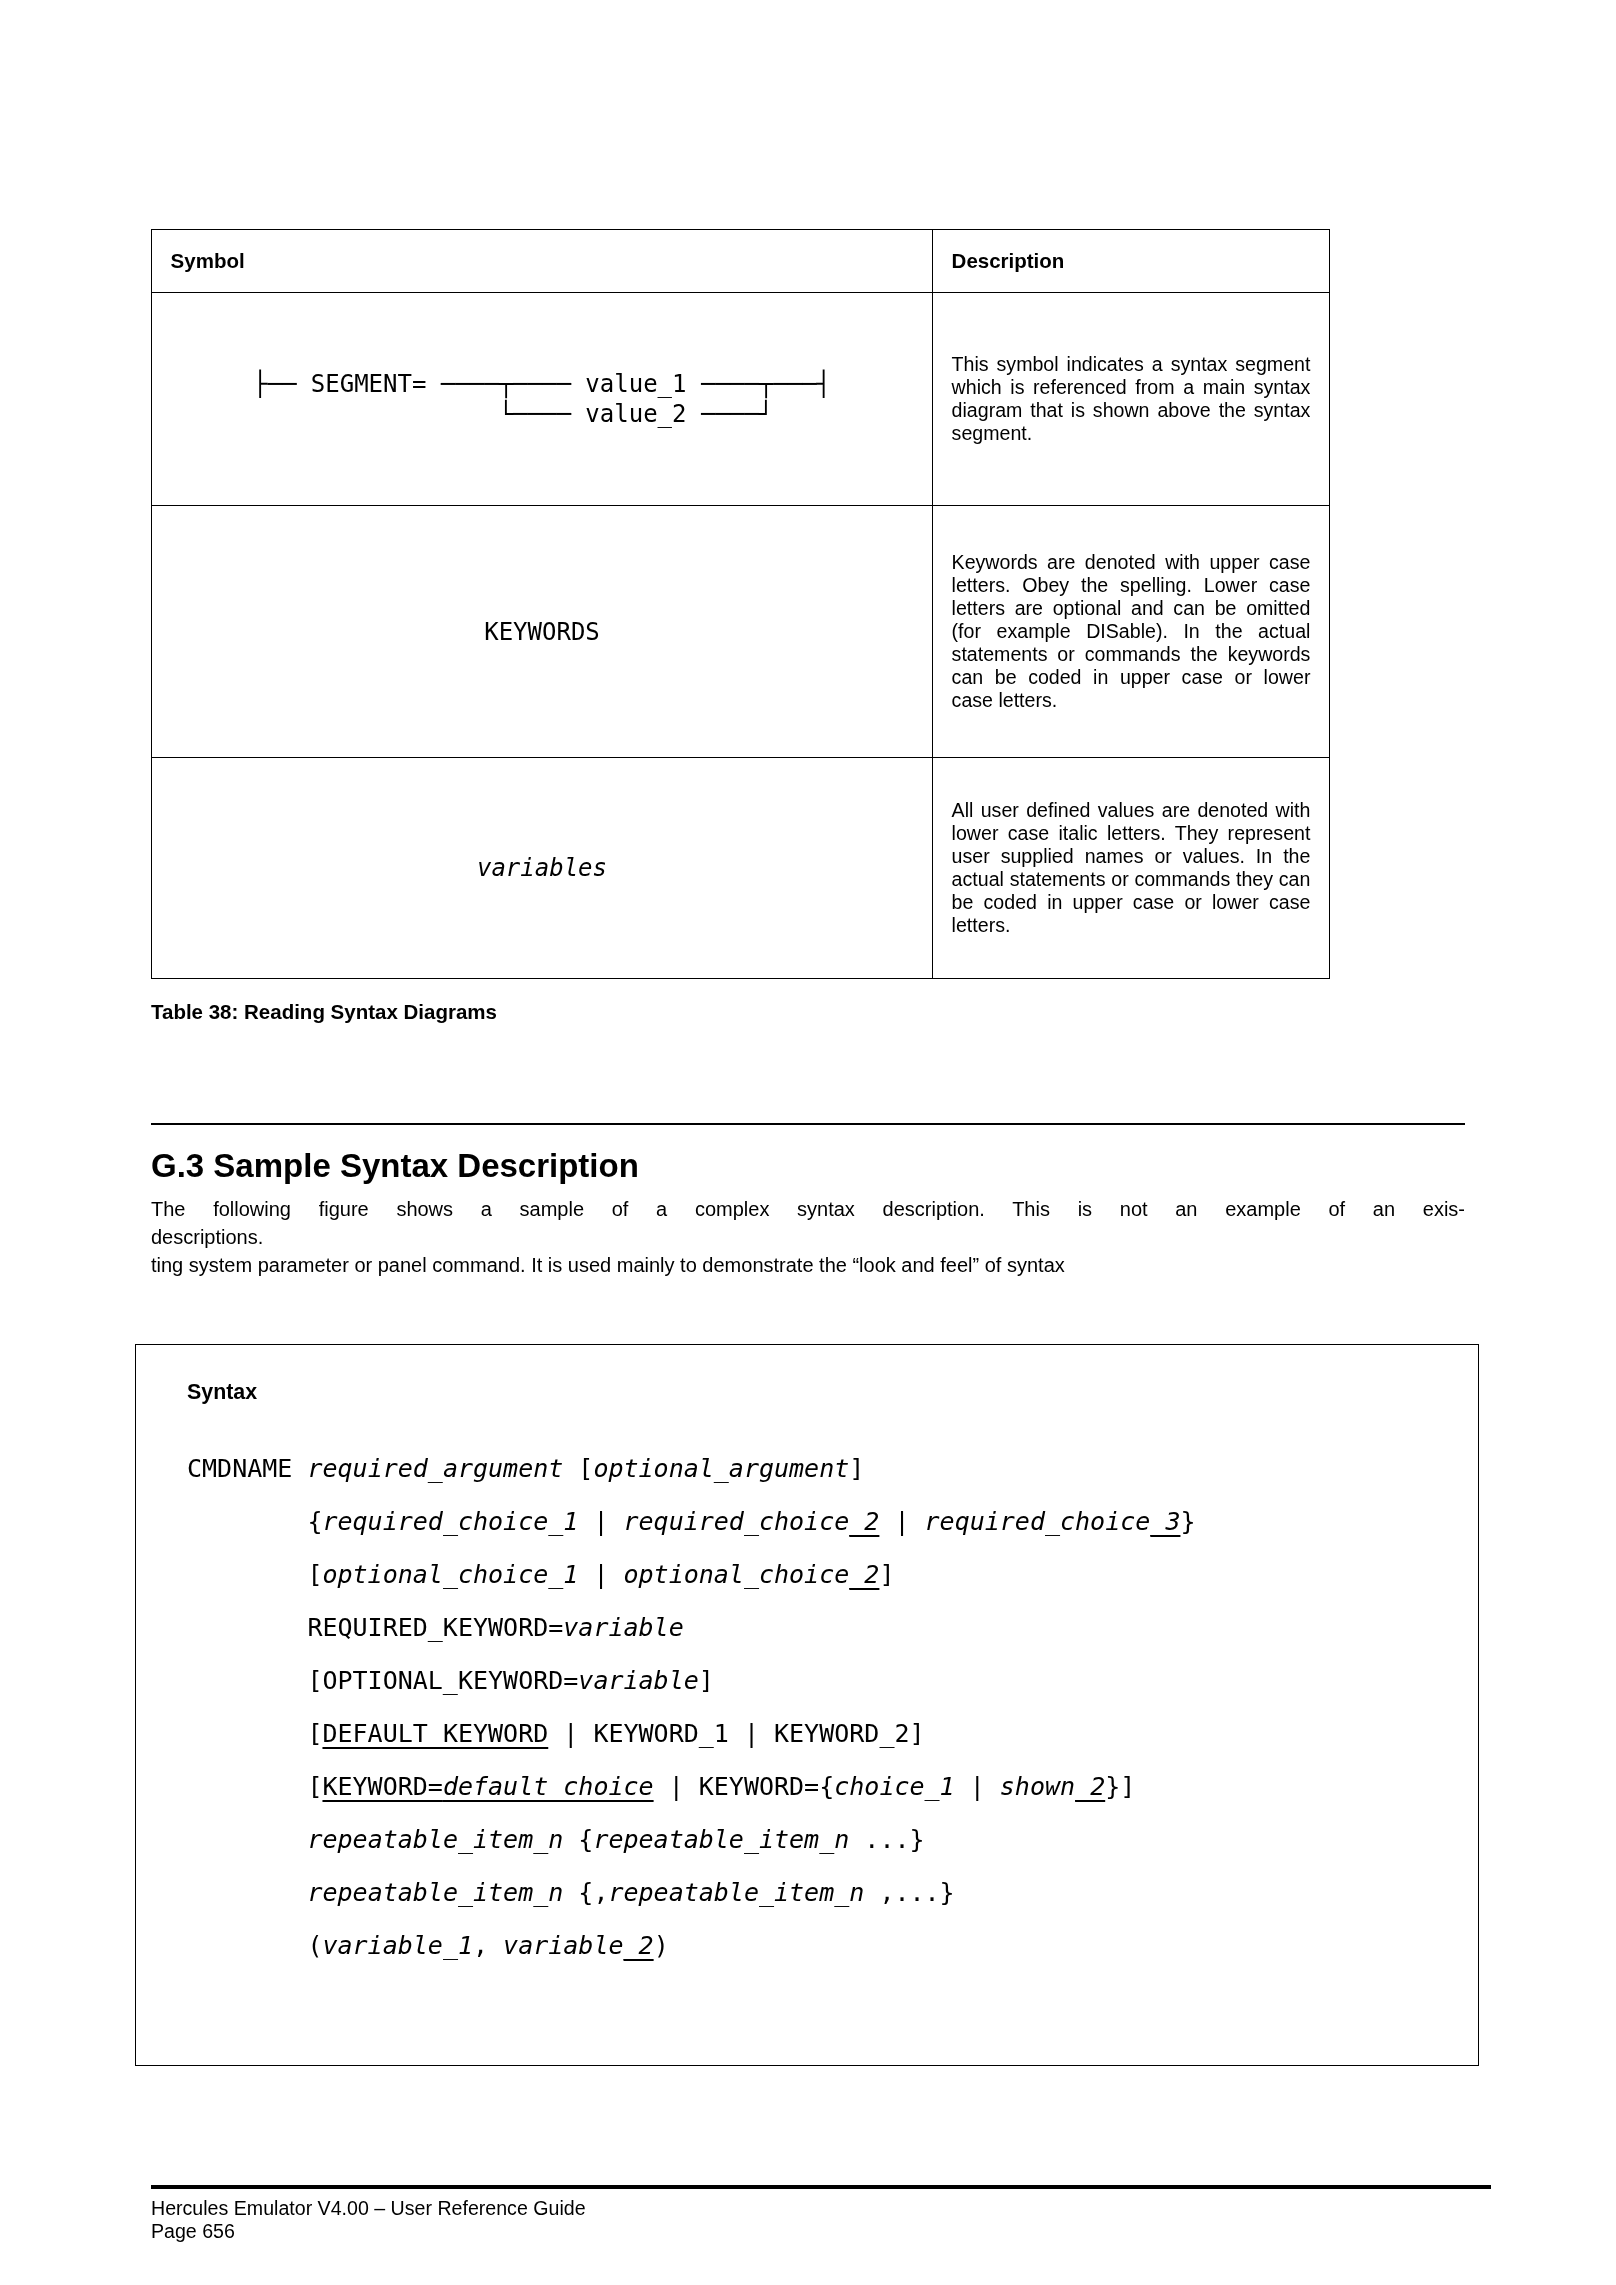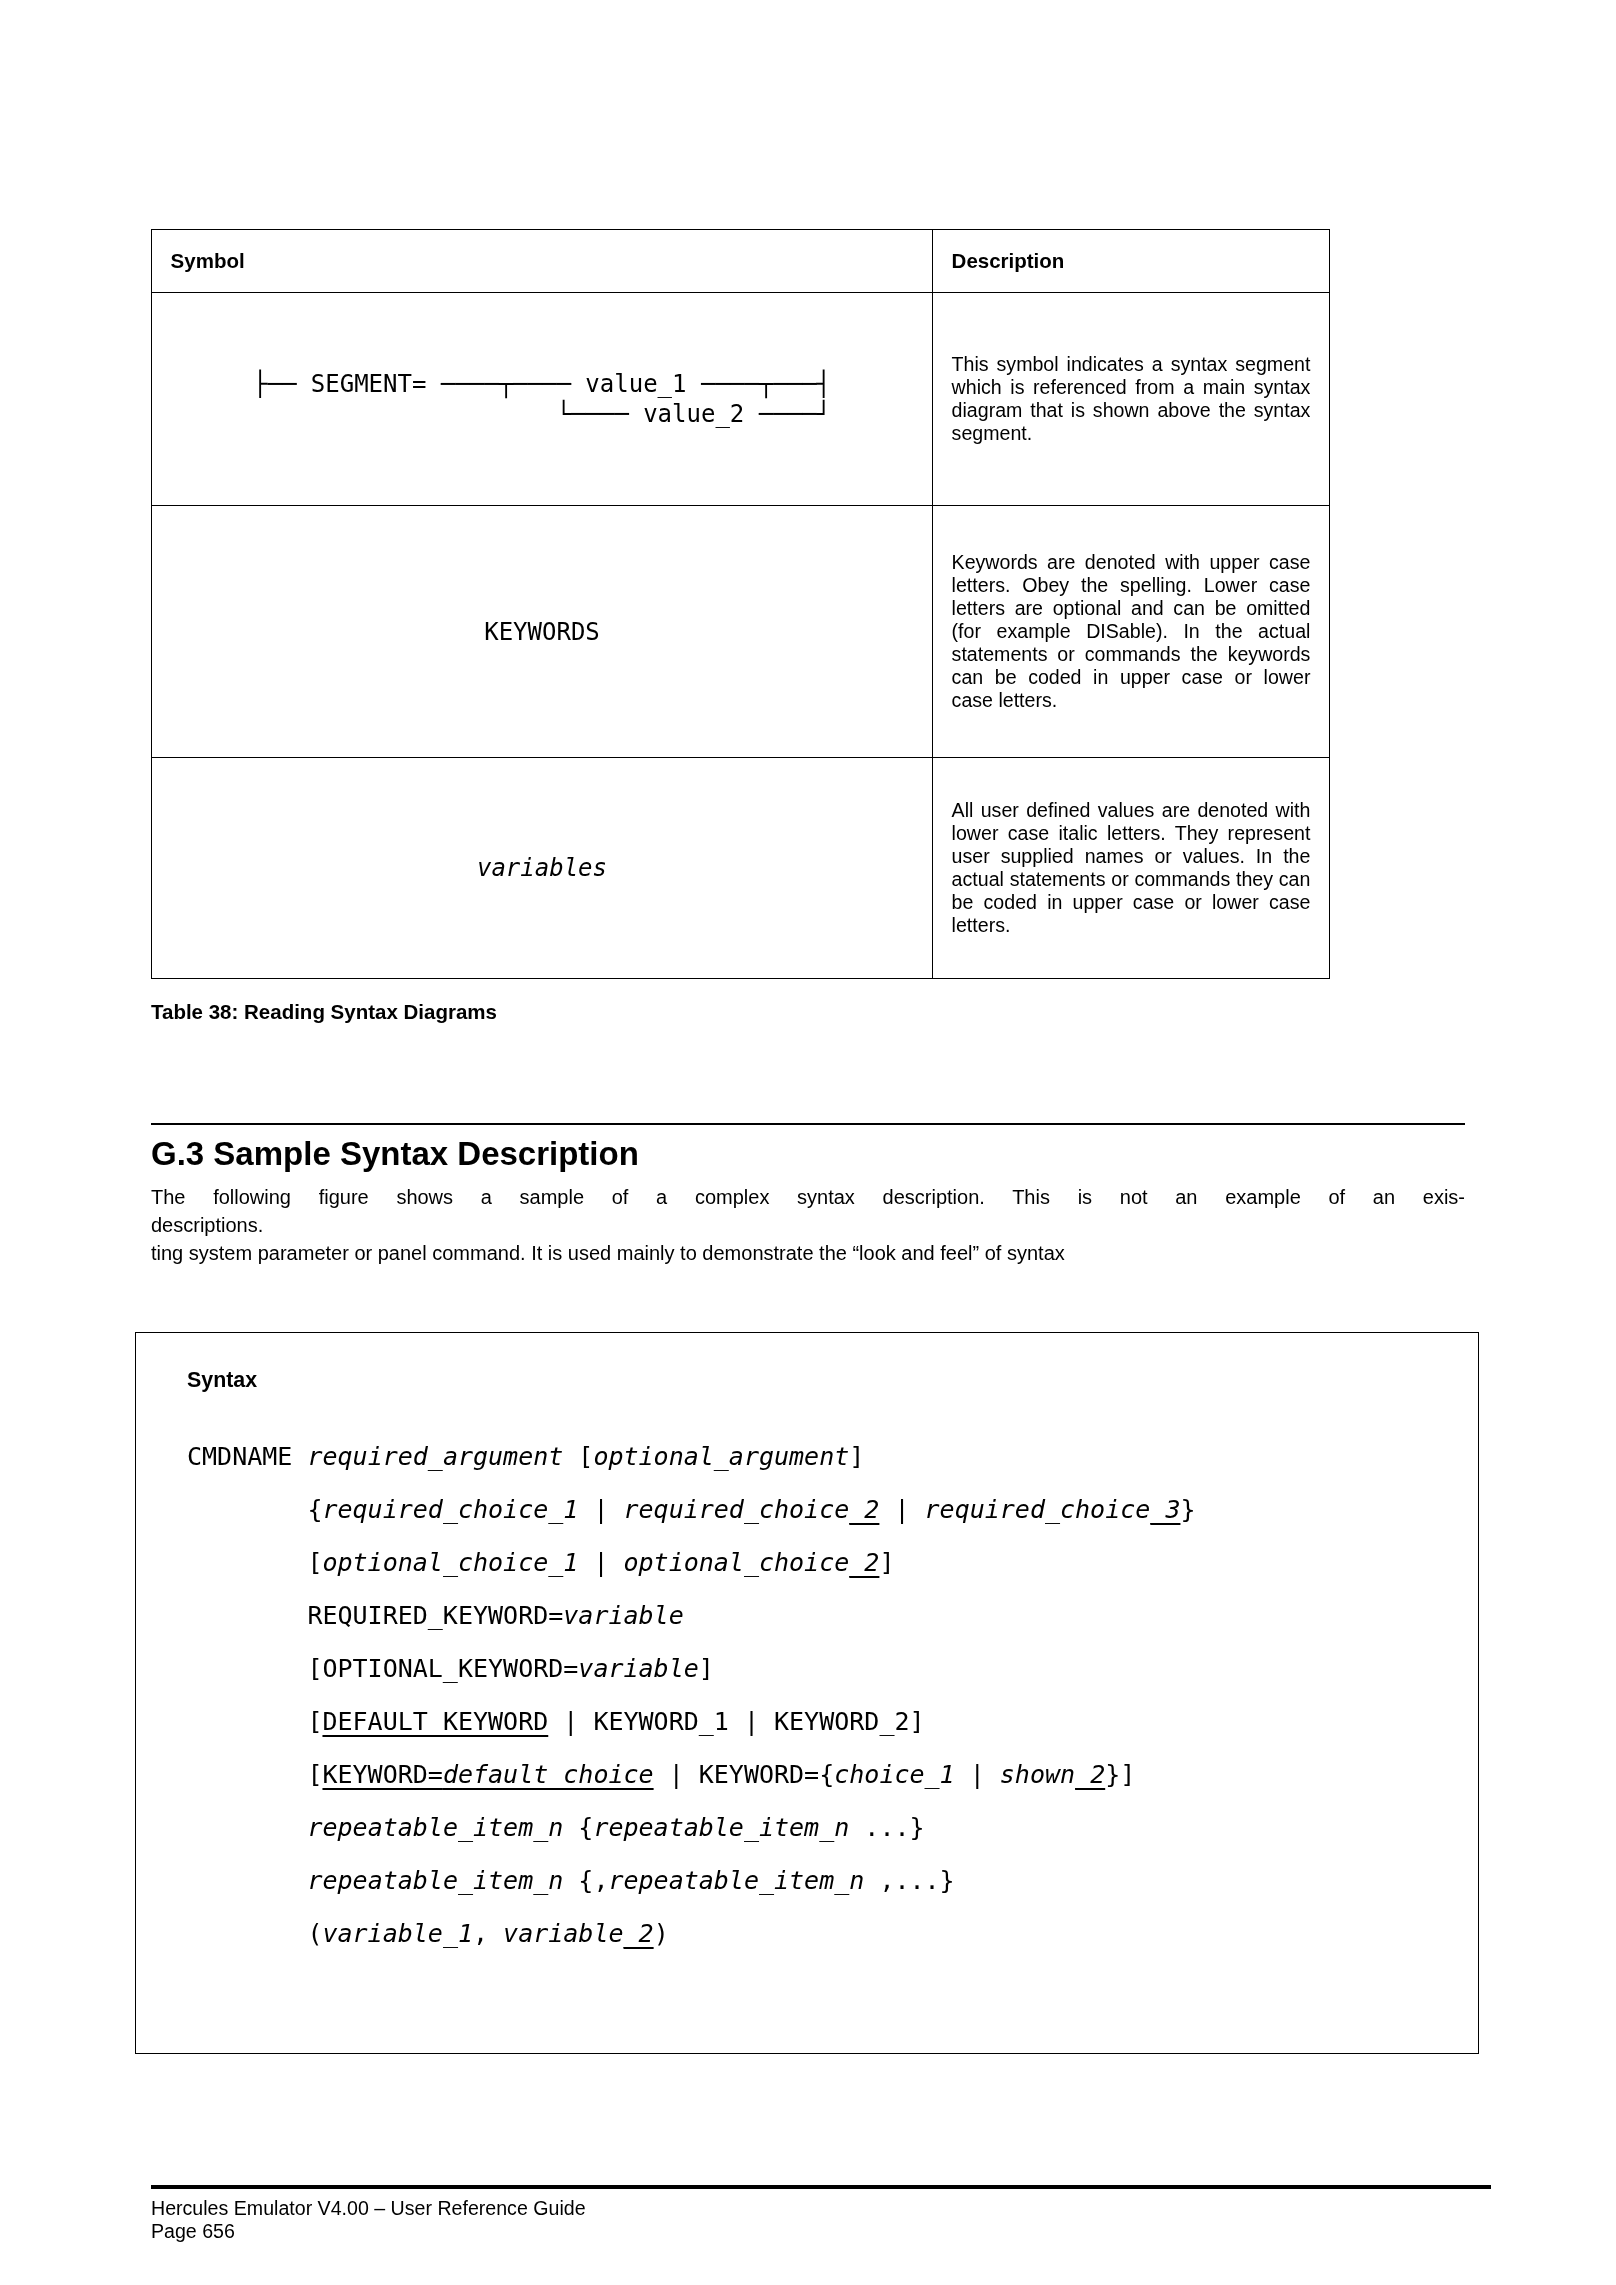--- a/index.html
+++ b/index.html
@@ -13,30 +13,30 @@
   
   table.symtable { border-collapse:collapse; width:1178px; table-layout:fixed;border-radius:23px; }
   table.symtable td { border:1.9px solid #000; vertical-align:middle; }
   td.col-sym { width:781px; text-align:center; }
   td.col-desc { width:397px; padding:17px 18.6px; }
   td.hdr { font-weight:bold; font-size:20.5px; padding:9.3px 18.6px; height:63px; vertical-align:middle; text-align:left; }
   .desc { font-size:19.6px; line-height:23px; }
   .desc div:not(:last-child) { text-align:justify; text-align-last:justify; }
   .diagram { display:inline-block; text-align:left; font-family:"DejaVu Sans Mono", monospace;
              font-size:24px; line-height:30px; }
-  .diagram div { white-space:pre;text-align:right; }
+  .diagram div { white-space:pre; }
   .sym-keywords { font-family:"DejaVu Sans Mono", monospace; font-size:24px; }
   .sym-variables { font-family:"DejaVu Sans Mono", monospace; font-size:24px; font-style:italic; }
   .row1 { height:213px; } .row2 { height:252px; } .row3 { height:221px; }
 
   .caption { font-weight:bold; font-size:20.5px; margin-top:20.5px; }
 
   
   .sect-rule { height:2.8px; background:#000; margin-top:99px; }
-  h1.sect-head { font-size:33px; font-weight:bold; margin-top:10px; letter-spacing:0; }
+  h1.sect-head { font-size:33px; font-weight:bold; margin-top:22px; letter-spacing:0; }
   .para { font-size:20px; line-height:28px; margin-top:9.3px; }
   .para div:not(:last-child) { text-align:justify; text-align-last:justify; }
 
   
   .synbox { position:relative; margin-top:65px; margin-left:-16px; width:1344px; height:722px;
             border:1.9px solid #000; padding:35px 0 0 51px; }
   .synbox h2 { font-size:21.4px; font-weight:bold; }
   .syn-lines { margin-top:37px; font-family:"DejaVu Sans Mono", monospace; font-size:25px; }
   .syn-line { white-space:pre; height:53px; line-height:53px; }
   .seg-p { font-style:normal; }

